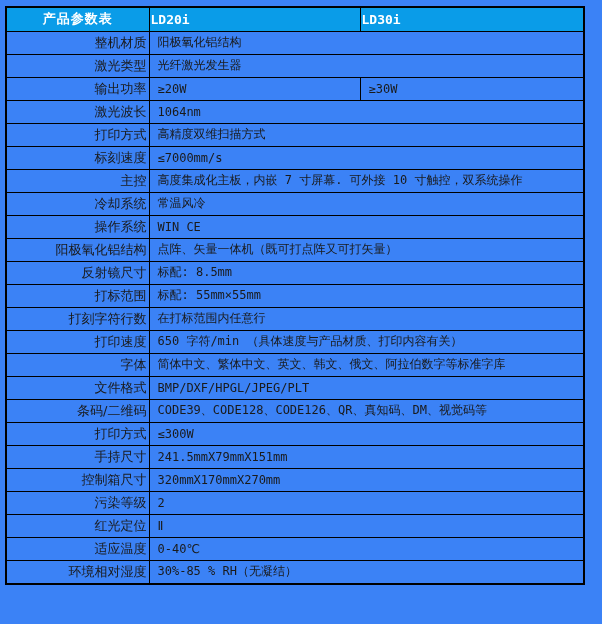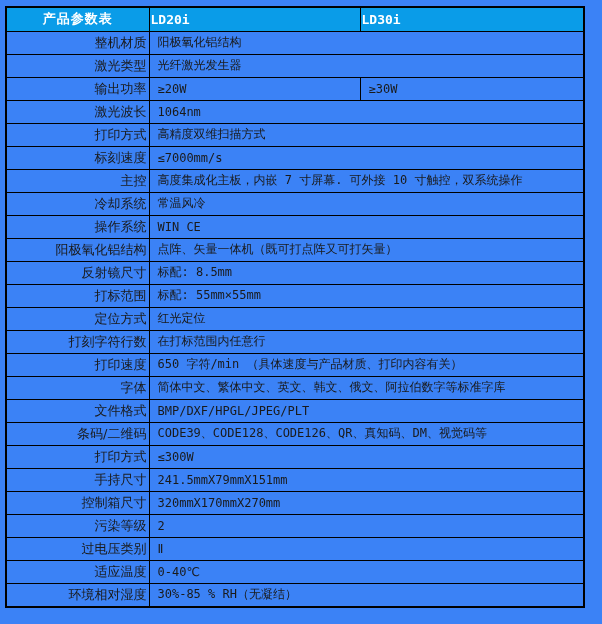--- a/index.html
+++ b/index.html
@@ -138,25 +138,20 @@
     <td class="label-cell">反射镜尺寸</td>
     <td class="value-cell" colspan="2">标配: 8.5mm</td>
 
   </tr>
         <tr>
     <td class="label-cell">打标范围</td>
     <td class="value-cell" colspan="2">标配: 55mm×55mm</td>
 
   </tr>
         <tr>
-    <td class="label-cell">定位方式</td>
-    <td class="value-cell" colspan="2">红光定位</td>
-
-  </tr>
-        <tr>
     <td class="label-cell">打刻字符行数</td>
     <td class="value-cell" colspan="2">在打标范围内任意行</td>
 
   </tr>
         <tr>
     <td class="label-cell">打印速度</td>
     <td class="value-cell" colspan="2">650 字符/min （具体速度与产品材质、打印内容有关）</td>
 
   </tr>
         <tr>
@@ -188,21 +183,21 @@
     <td class="label-cell">控制箱尺寸</td>
     <td class="value-cell" colspan="2">320mmX170mmX270mm</td>
 
   </tr>
         <tr>
     <td class="label-cell">污染等级</td>
     <td class="value-cell" colspan="2">2</td>
 
   </tr>
         <tr>
-    <td class="label-cell">过电压类别</td>
+    <td class="label-cell">红光定位</td>
     <td class="value-cell" colspan="2">Ⅱ</td>
 
   </tr>
         <tr>
     <td class="label-cell">适应温度</td>
     <td class="value-cell" colspan="2">0-40℃</td>
 
   </tr>
         <tr>
     <td class="label-cell">环境相对湿度</td>

